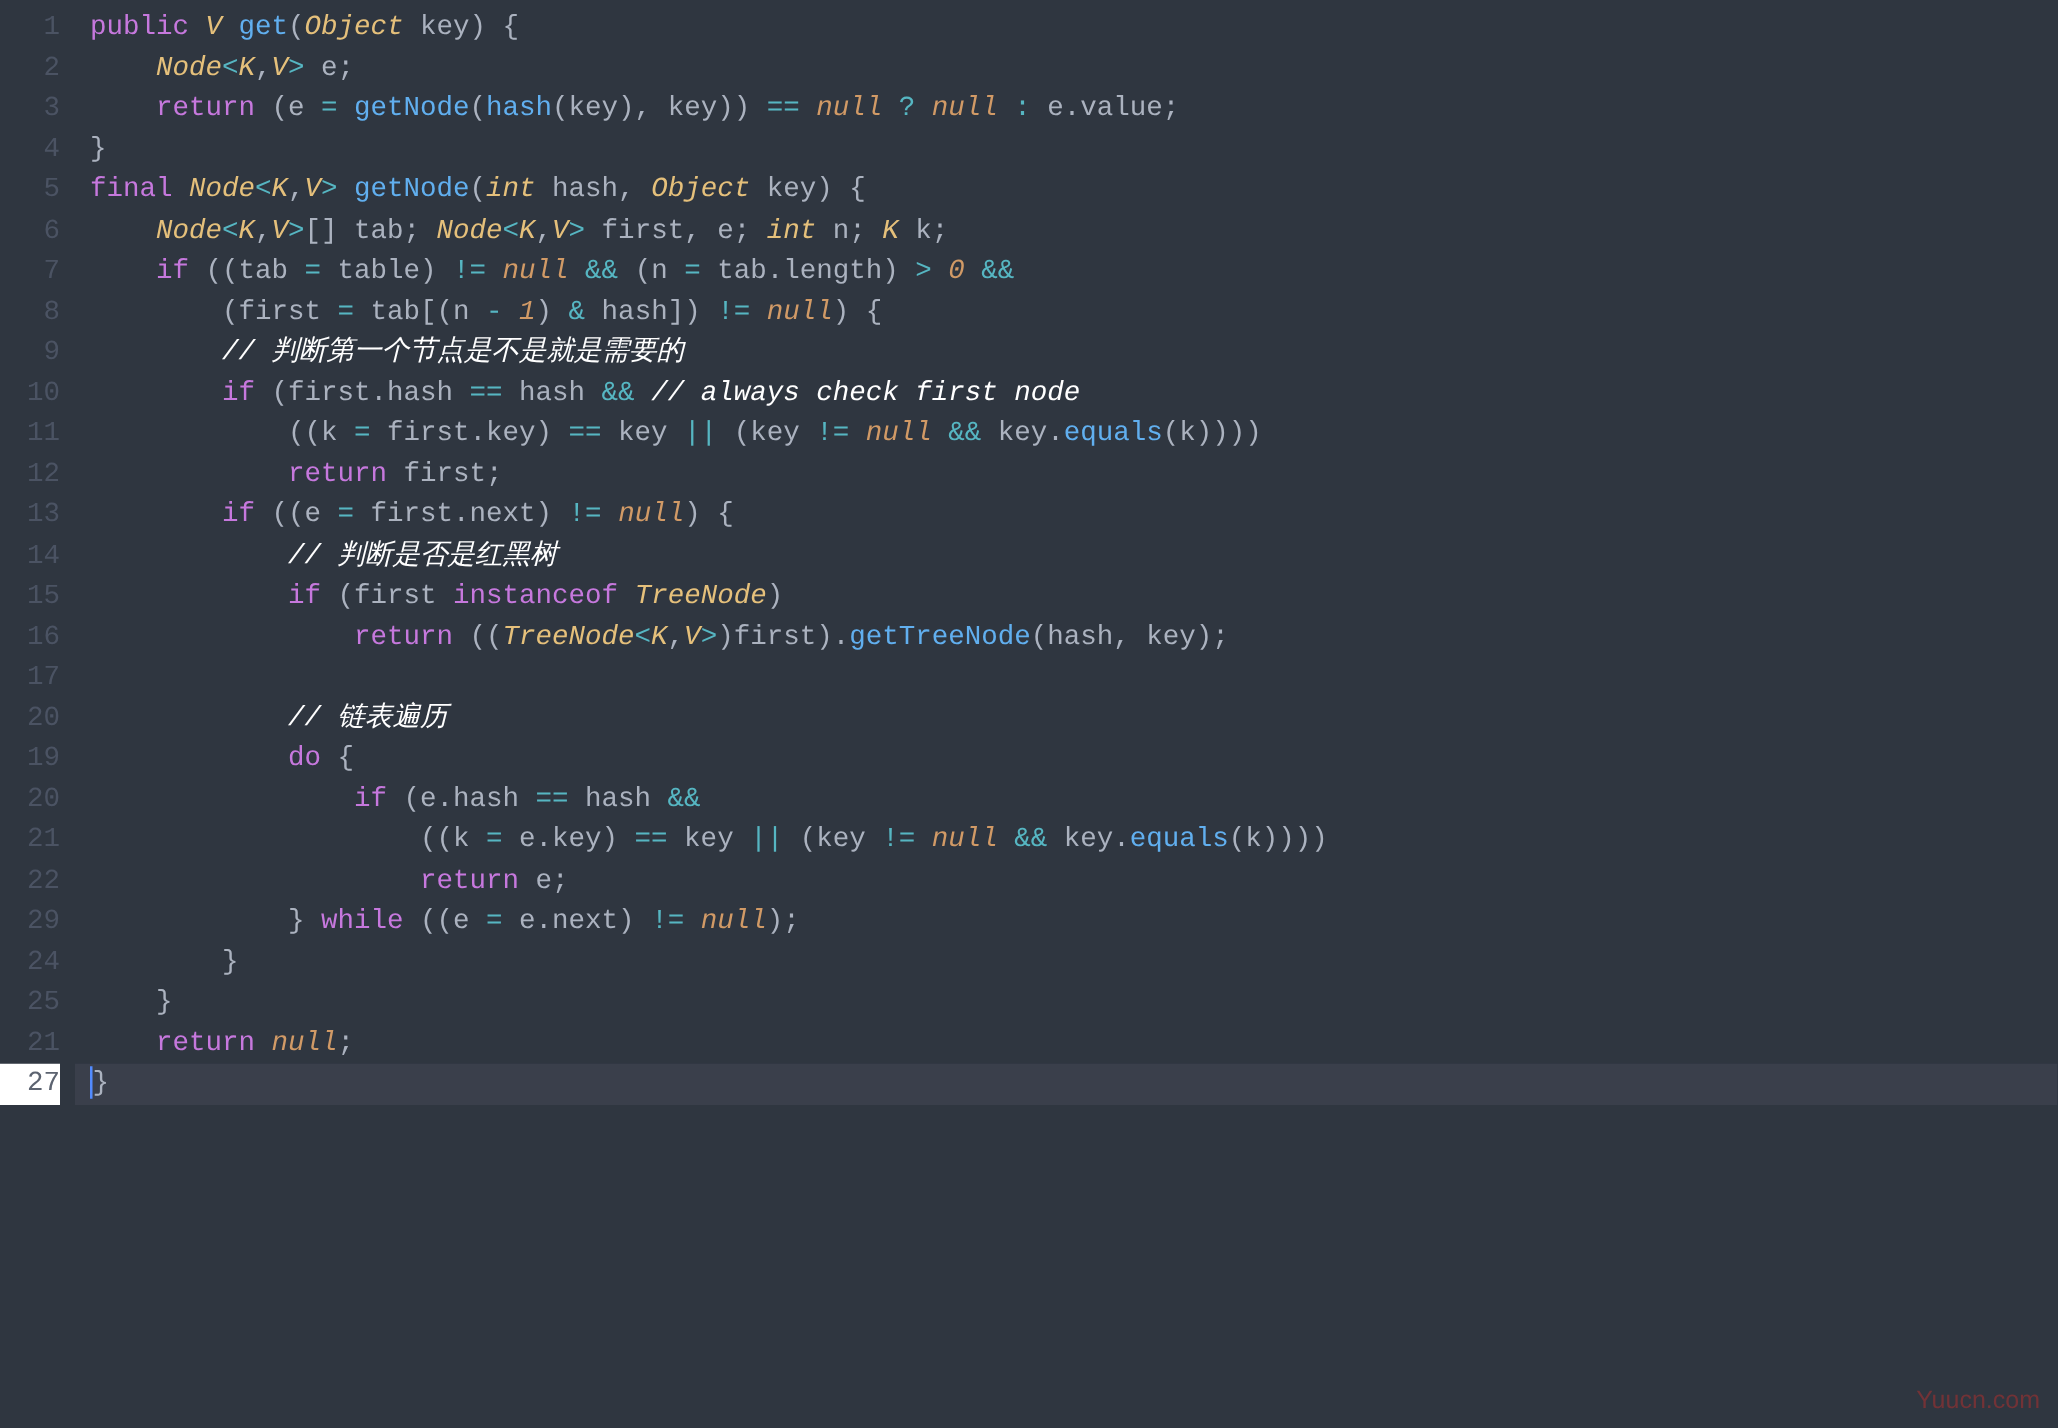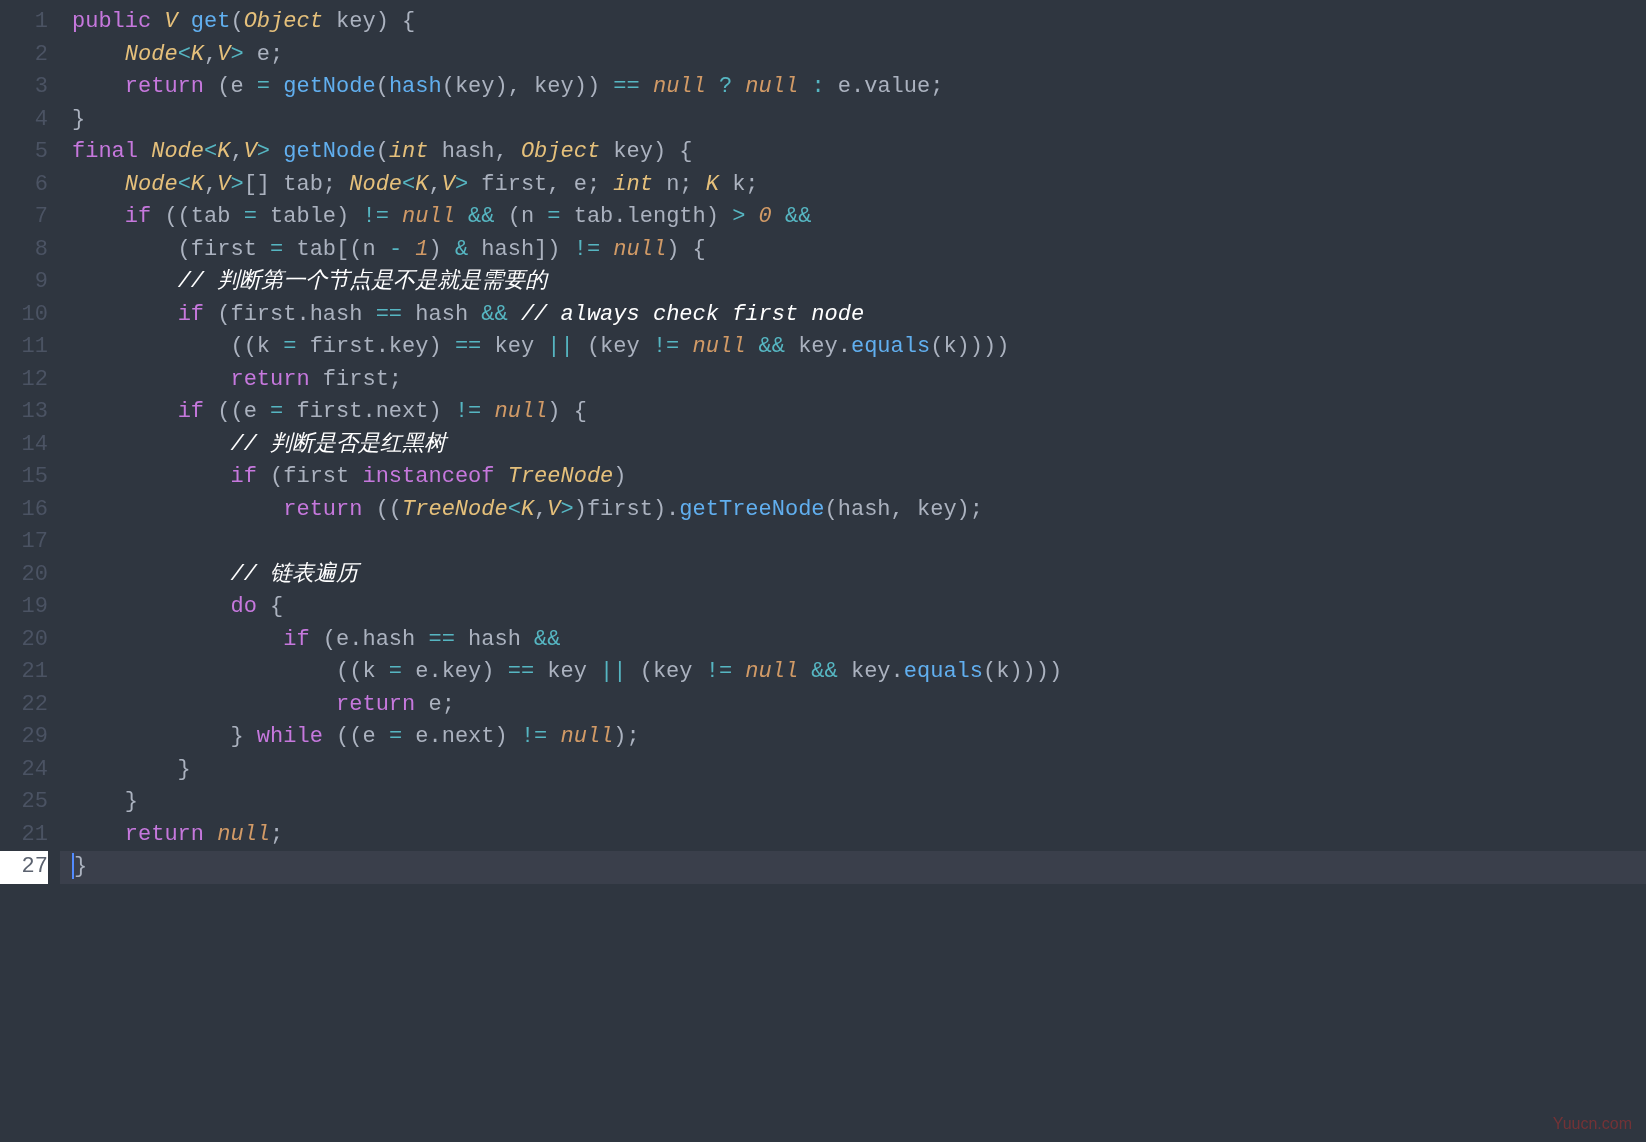--- a/index.html
+++ b/index.html
@@ -51,21 +51,21 @@
   .op   { color: #56b6c2; }          
   .lit  { color: #d19a66; font-style: italic; } 
   .cmt  { color: #ffffff; font-style: italic; } 
   .punc { color: #abb2bf; }
   .watermark {
     position: absolute;
     bottom: 6px;
     right: 14px;
     color: #a03030;
     font-family: sans-serif;
-    font-size: 16px;
+    font-size: 20px;
     opacity: 0.6;
   }
   .cursor {
     display:inline-block;
     width:0;
     border-left:2px solid #528bff;
     height:26px;
     vertical-align:middle;
   }
 </style>

